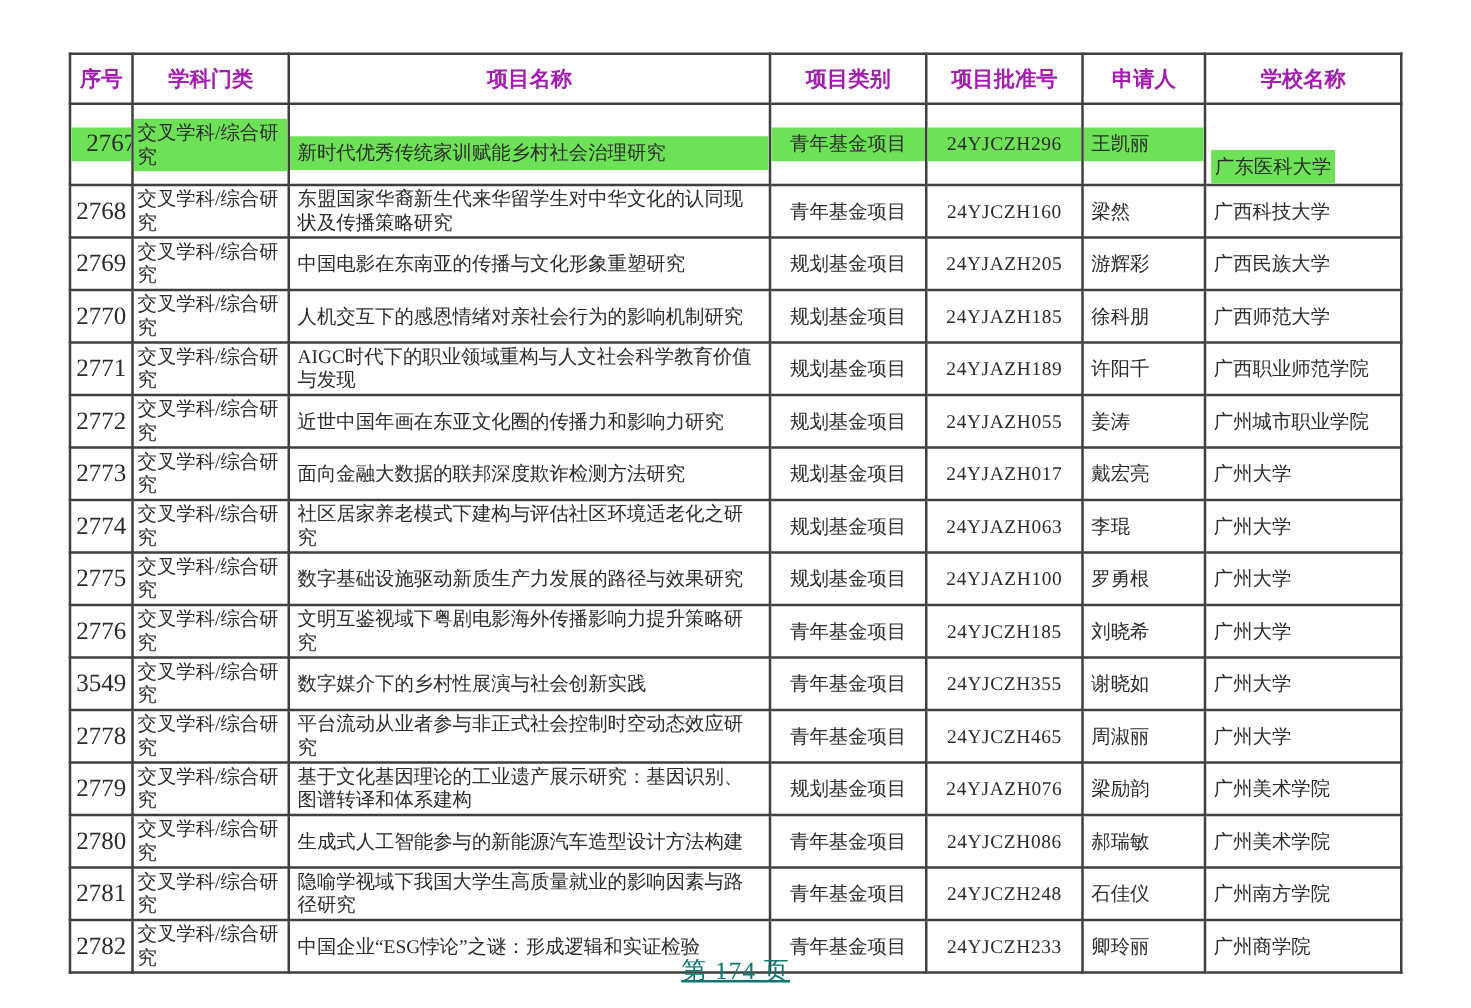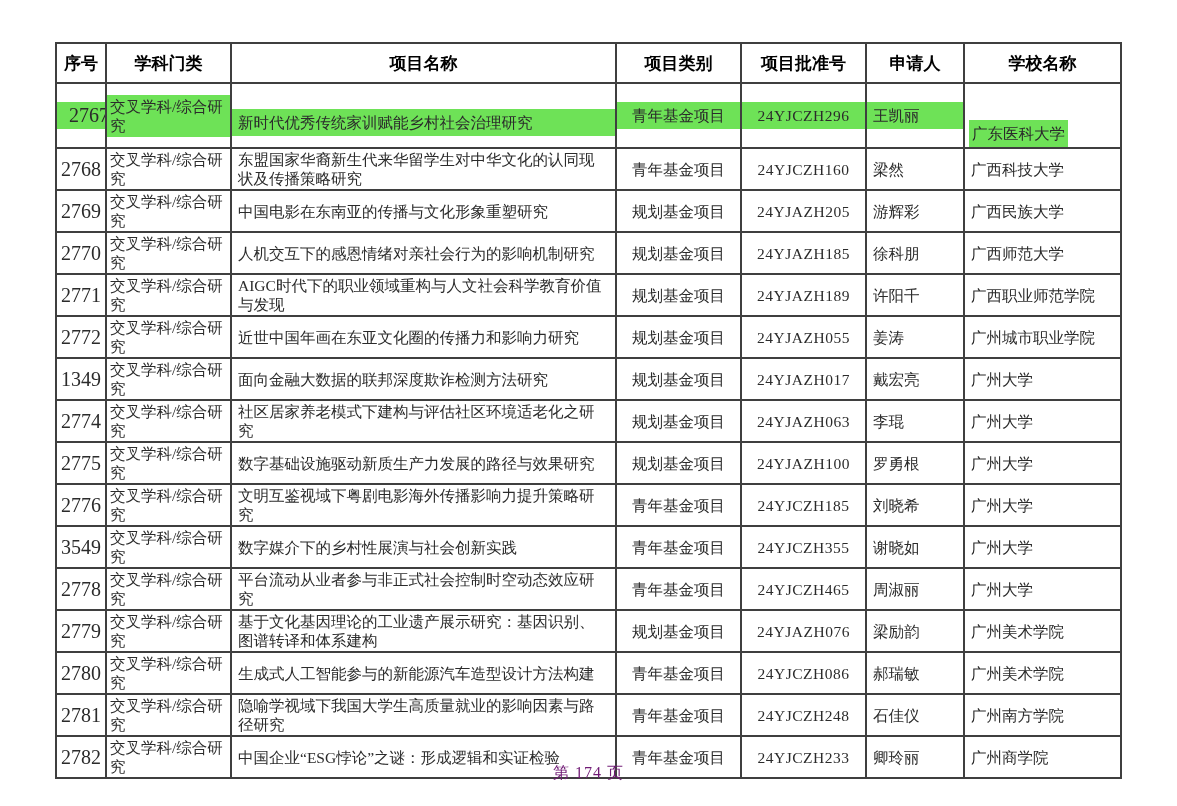--- a/index.html
+++ b/index.html
@@ -22,21 +22,21 @@
   .grid th, .grid td {
     border:2px solid var(--border);
     overflow:hidden;
   }
   .grid th {
     height:40px;
     font-size:17px;
     font-weight:bold;
     text-align:center;
     padding:2px;
-    color:#000000;
+    color:#a21caf;
   }
   .grid td {
     height:42px;
     font-size:15.5px;
     line-height:19px;
     padding:1px 4px;
     vertical-align:middle;
   }
   td.c-no    { text-align:center; font-size:20px; }
   td.c-disc  { text-align:left; padding:1px 3px; }
@@ -54,23 +54,24 @@
   tr.hl-row td.c-title > span  { display:inline-block; width:100%; padding:4px 6px;margin-top:14px; }
   tr.hl-row td.c-cat > span    { display:inline-block; width:100%; padding:4px 0; }
   tr.hl-row td.c-grant > span  { display:inline-block; width:100%; padding:4px 0; }
   tr.hl-row td.c-app > span    { display:inline-block; width:100%; padding:4px 6px; text-align:left; }
   tr.hl-row td.c-school > span { display:inline-block; padding:4px 3px; margin-left:4px;margin-top:36px; }
 
   .footer {
     position:absolute;
     left:0; right:0; top:763px;
     text-align:center;
-    font-size:16px;
-    color:#701a75;
+    font-size:20px;
+    color:#0f766e;
     letter-spacing:1px;
+    text-decoration:underline;
   }
 </style>
 </head>
 <body style="--hl: #6ee257; --border: #3f3f3f;">
 
 <div class="sheet">
   <table class="grid">
     <colgroup>
       <col style="width:50px">
         <col style="width:125px">
@@ -147,21 +148,21 @@
           <td class="c-no"><span>2772</span></td>
           <td class="c-disc"><span>交叉学科/综合研究</span></td>
           <td class="c-title"><span>近世中国年画在东亚文化圈的传播力和影响力研究</span></td>
           <td class="c-cat"><span>规划基金项目</span></td>
           <td class="c-grant"><span>24YJAZH055</span></td>
           <td class="c-app"><span>姜涛</span></td>
           <td class="c-school"><span>广州城市职业学院</span></td>
         </tr>
 
         <tr>
-          <td class="c-no"><span>1349</span></td>
+          <td class="c-no"><span>2773</span></td>
           <td class="c-disc"><span>交叉学科/综合研究</span></td>
           <td class="c-title"><span>面向金融大数据的联邦深度欺诈检测方法研究</span></td>
           <td class="c-cat"><span>规划基金项目</span></td>
           <td class="c-grant"><span>24YJAZH017</span></td>
           <td class="c-app"><span>戴宏亮</span></td>
           <td class="c-school"><span>广州大学</span></td>
         </tr>
 
         <tr>
           <td class="c-no"><span>2774</span></td>

